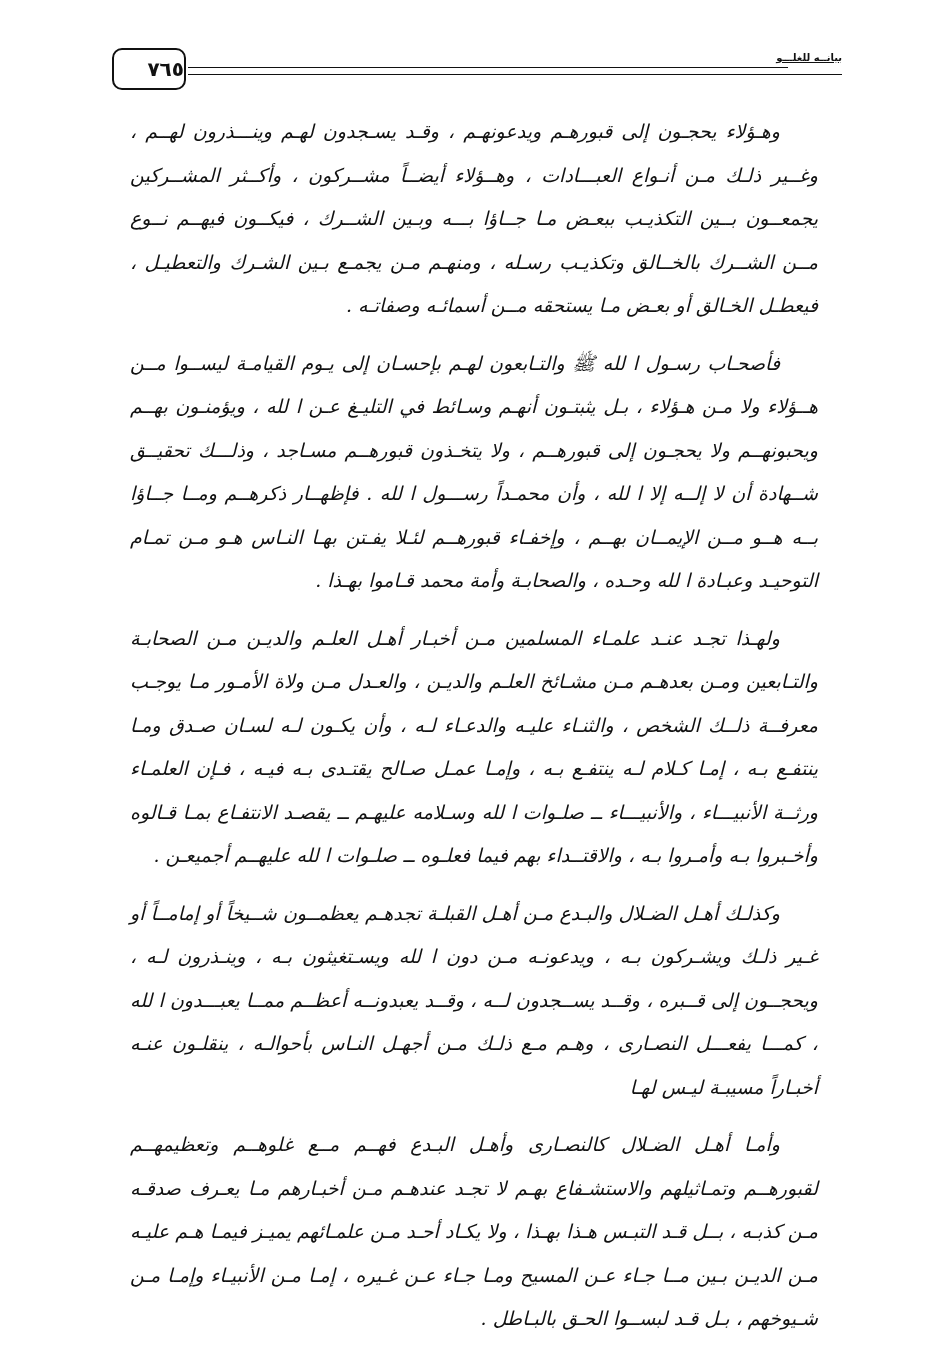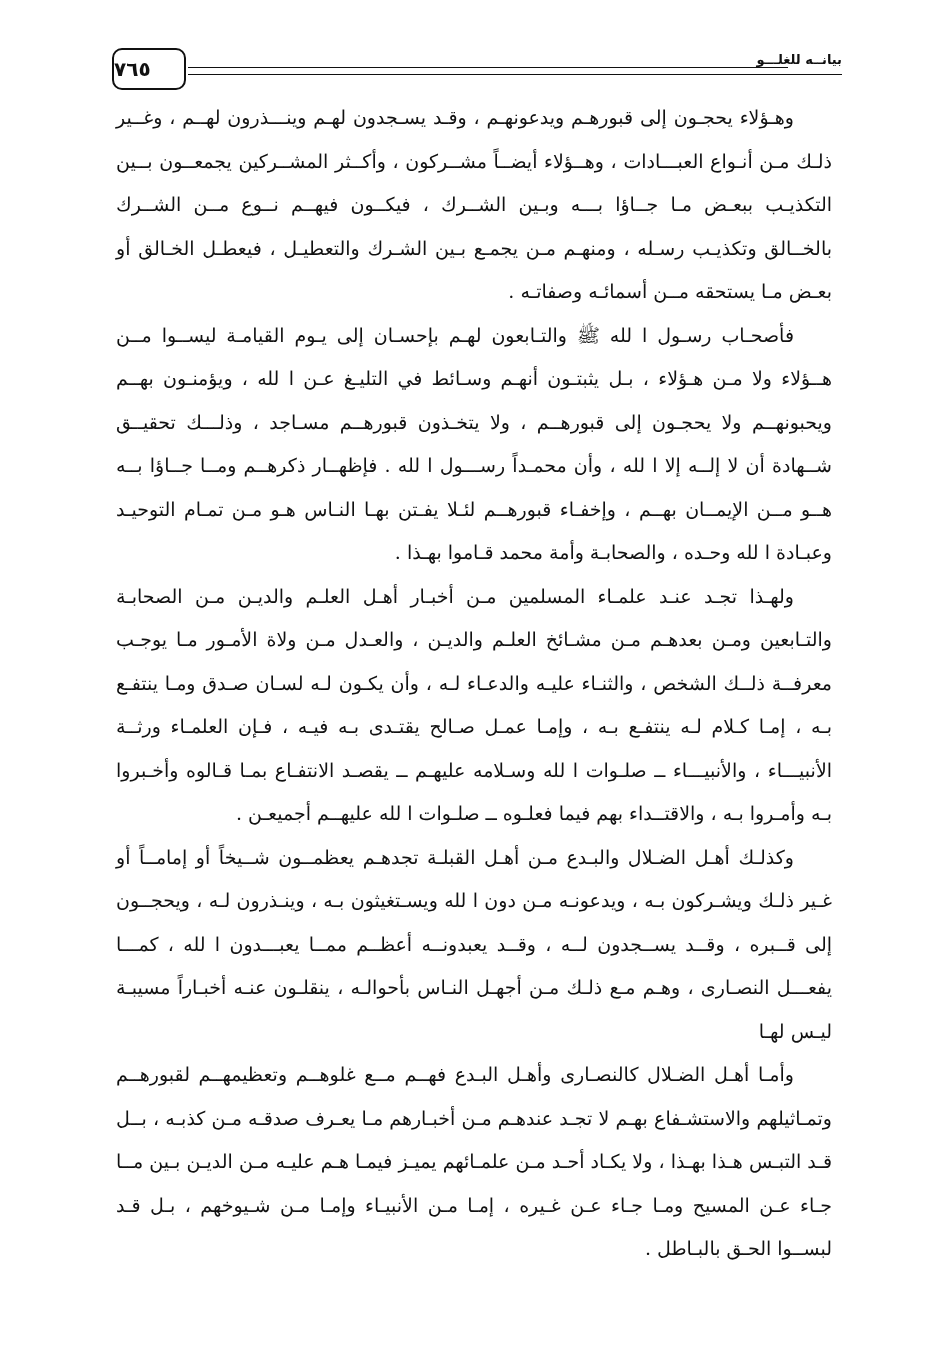--- a/index.html
+++ b/index.html
@@ -32,21 +32,21 @@
       position: absolute;
       left: 0;
       top: 4px;
       width: 74px;
       height: 42px;
       border: 2px solid #111;
       border-radius: 10px;
       box-sizing: border-box;
       display: flex;
       align-items: center;
-      justify-content: flex-start;
+      justify-content: flex-end;
       font-family: "DejaVu Sans", "Liberation Sans", sans-serif;
       font-size: 20px;
       font-weight: bold;
       letter-spacing: 2px;
     }
     .rule-top {
       position: absolute;
       left: 76px;
       top: 23px;
       width: 600px;
@@ -58,41 +58,43 @@
       left: 76px;
       top: 30px;
       width: 654px;
       height: 0;
       border-top: 1.5px solid #111;
     }
     .running-title {
       position: absolute;
       right: 0;
       top: 8px;
-      font-size: 13px;
+      font-size: 10px;
       direction: rtl;
       font-family: "DejaVu Sans", "Liberation Sans", sans-serif;
       font-weight: bold;
       background: #fff;
       padding-left: 4px;
+      text-decoration: underline;
     }
     .body-text {
       position: absolute;
       left: 116px;
       top: 96px;
       width: 716px;
       direction: rtl;
       text-align: justify;
       text-align-last: right;
       font-size: 19px;
       line-height: 43.5px;
     }
     .para {
-      margin: 0;
+      margin: 14px;
       text-indent: 38px;
+      font-style: italic;
     }
     .para + .para {
       margin-top: 0;
     }
   </style>
 </head>
 <body>
 
 <div class="page">
 

